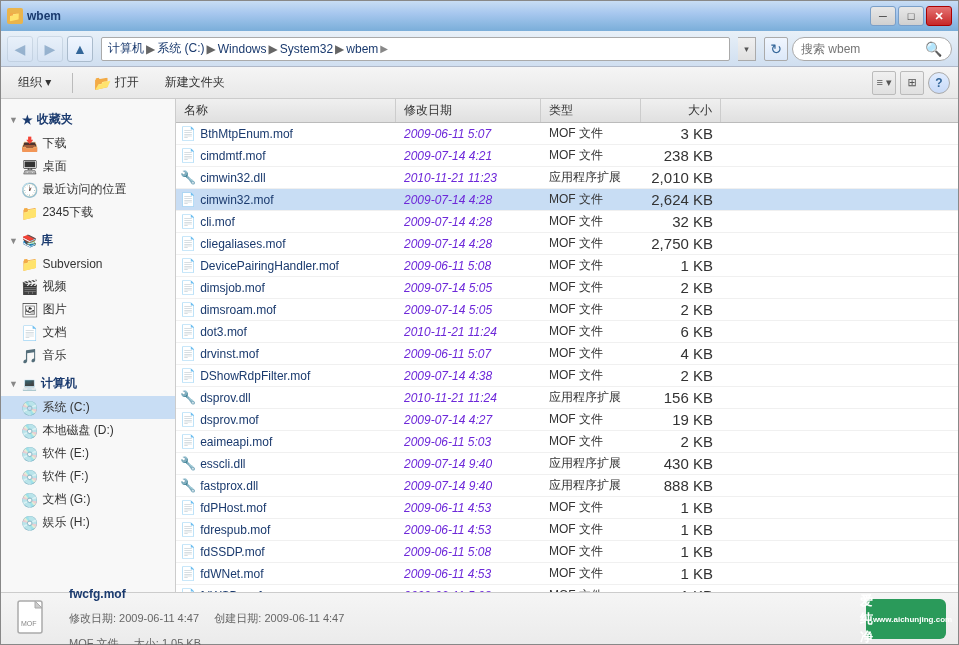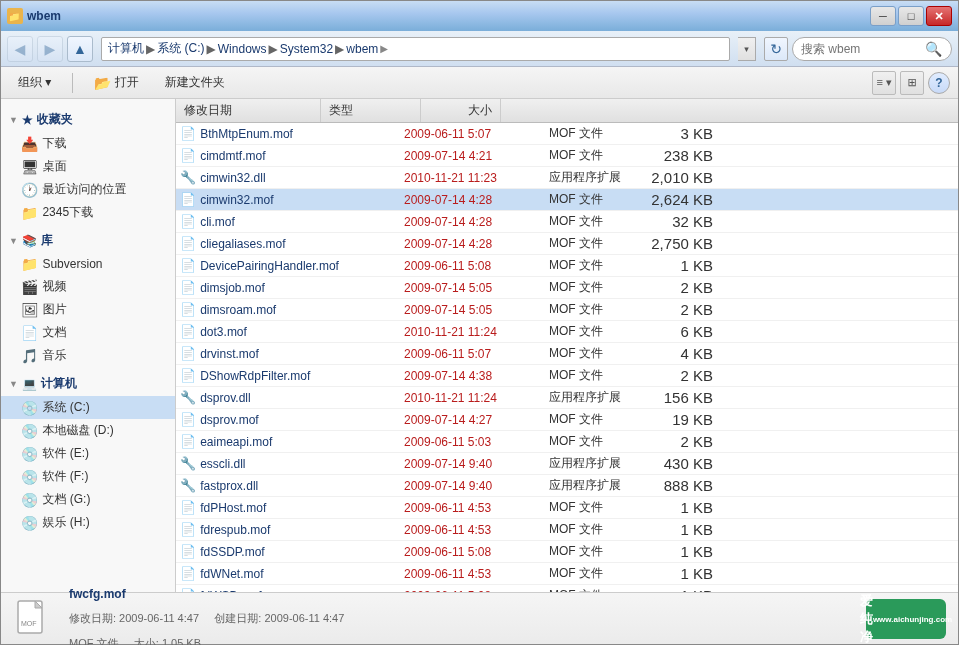--- a/index.html
+++ b/index.html
@@ -350,23 +350,24 @@
       white-space: nowrap;
       gap: 4px;
     }
     .file-name .ficon {
       font-size: 13px;
       flex-shrink: 0;
     }
     .file-date {
       flex: 0 0 145px;
       font-size: 12px;
-      color: #b91c1c;
+      color: #6d28d9;
       padding: 0 8px;
       white-space: nowrap;
+      font-style: italic;
     }
     .file-type {
       flex: 0 0 100px;
       font-size: 12px;
       color: #333;
       padding: 0 8px;
       white-space: nowrap;
     }
     .file-size {
       flex: 0 0 80px;
@@ -568,20 +569,21 @@
         <div class="sidebar-item">
           <span class="item-icon">💿</span>
           <span>娱乐 (H:)</span>
         </div>
       </div>
     </div>
 
     <div class="file-area">
 
       <div class="col-headers">
+        <div class="col-header col-name">名称</div>
         <div class="col-header col-date">修改日期</div>
         <div class="col-header col-type">类型</div>
         <div class="col-header col-size">大小</div>
       </div>
 
       <div class="file-list" id="file-list-container">
       <div class="file-row">
       <div class="file-name">
         <span class="ficon">📄</span>
         <span>BthMtpEnum.mof</span>

